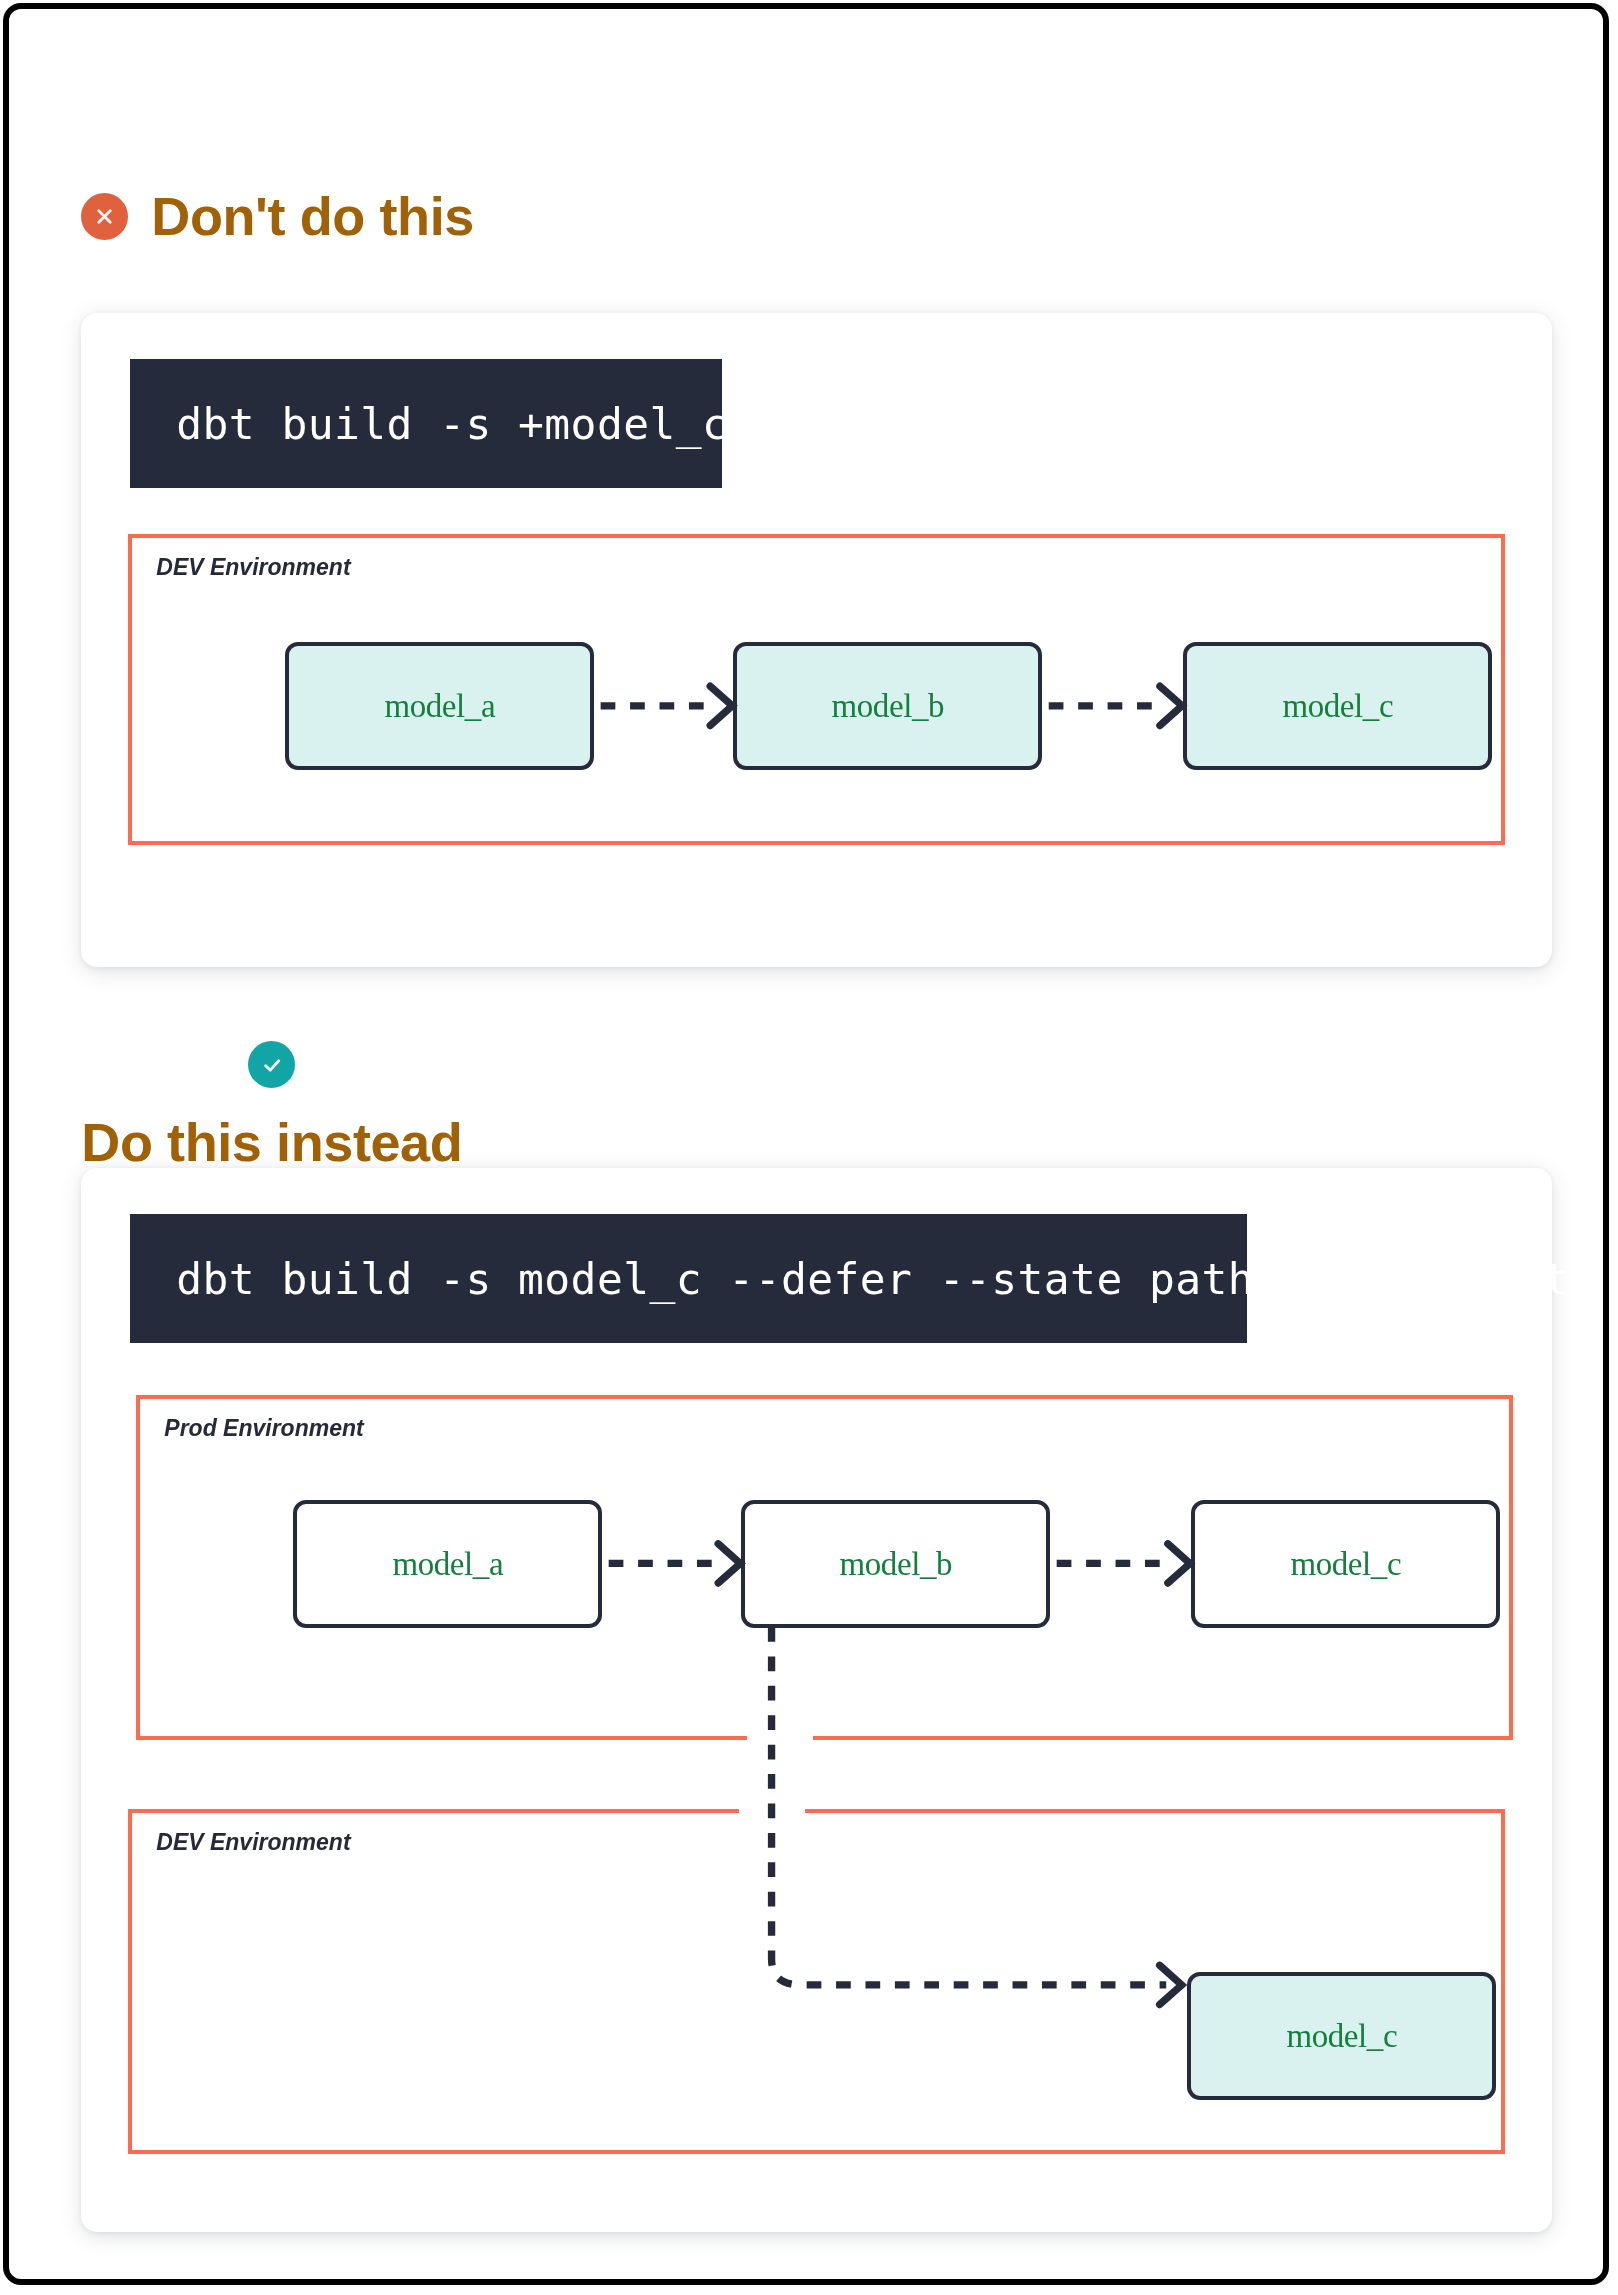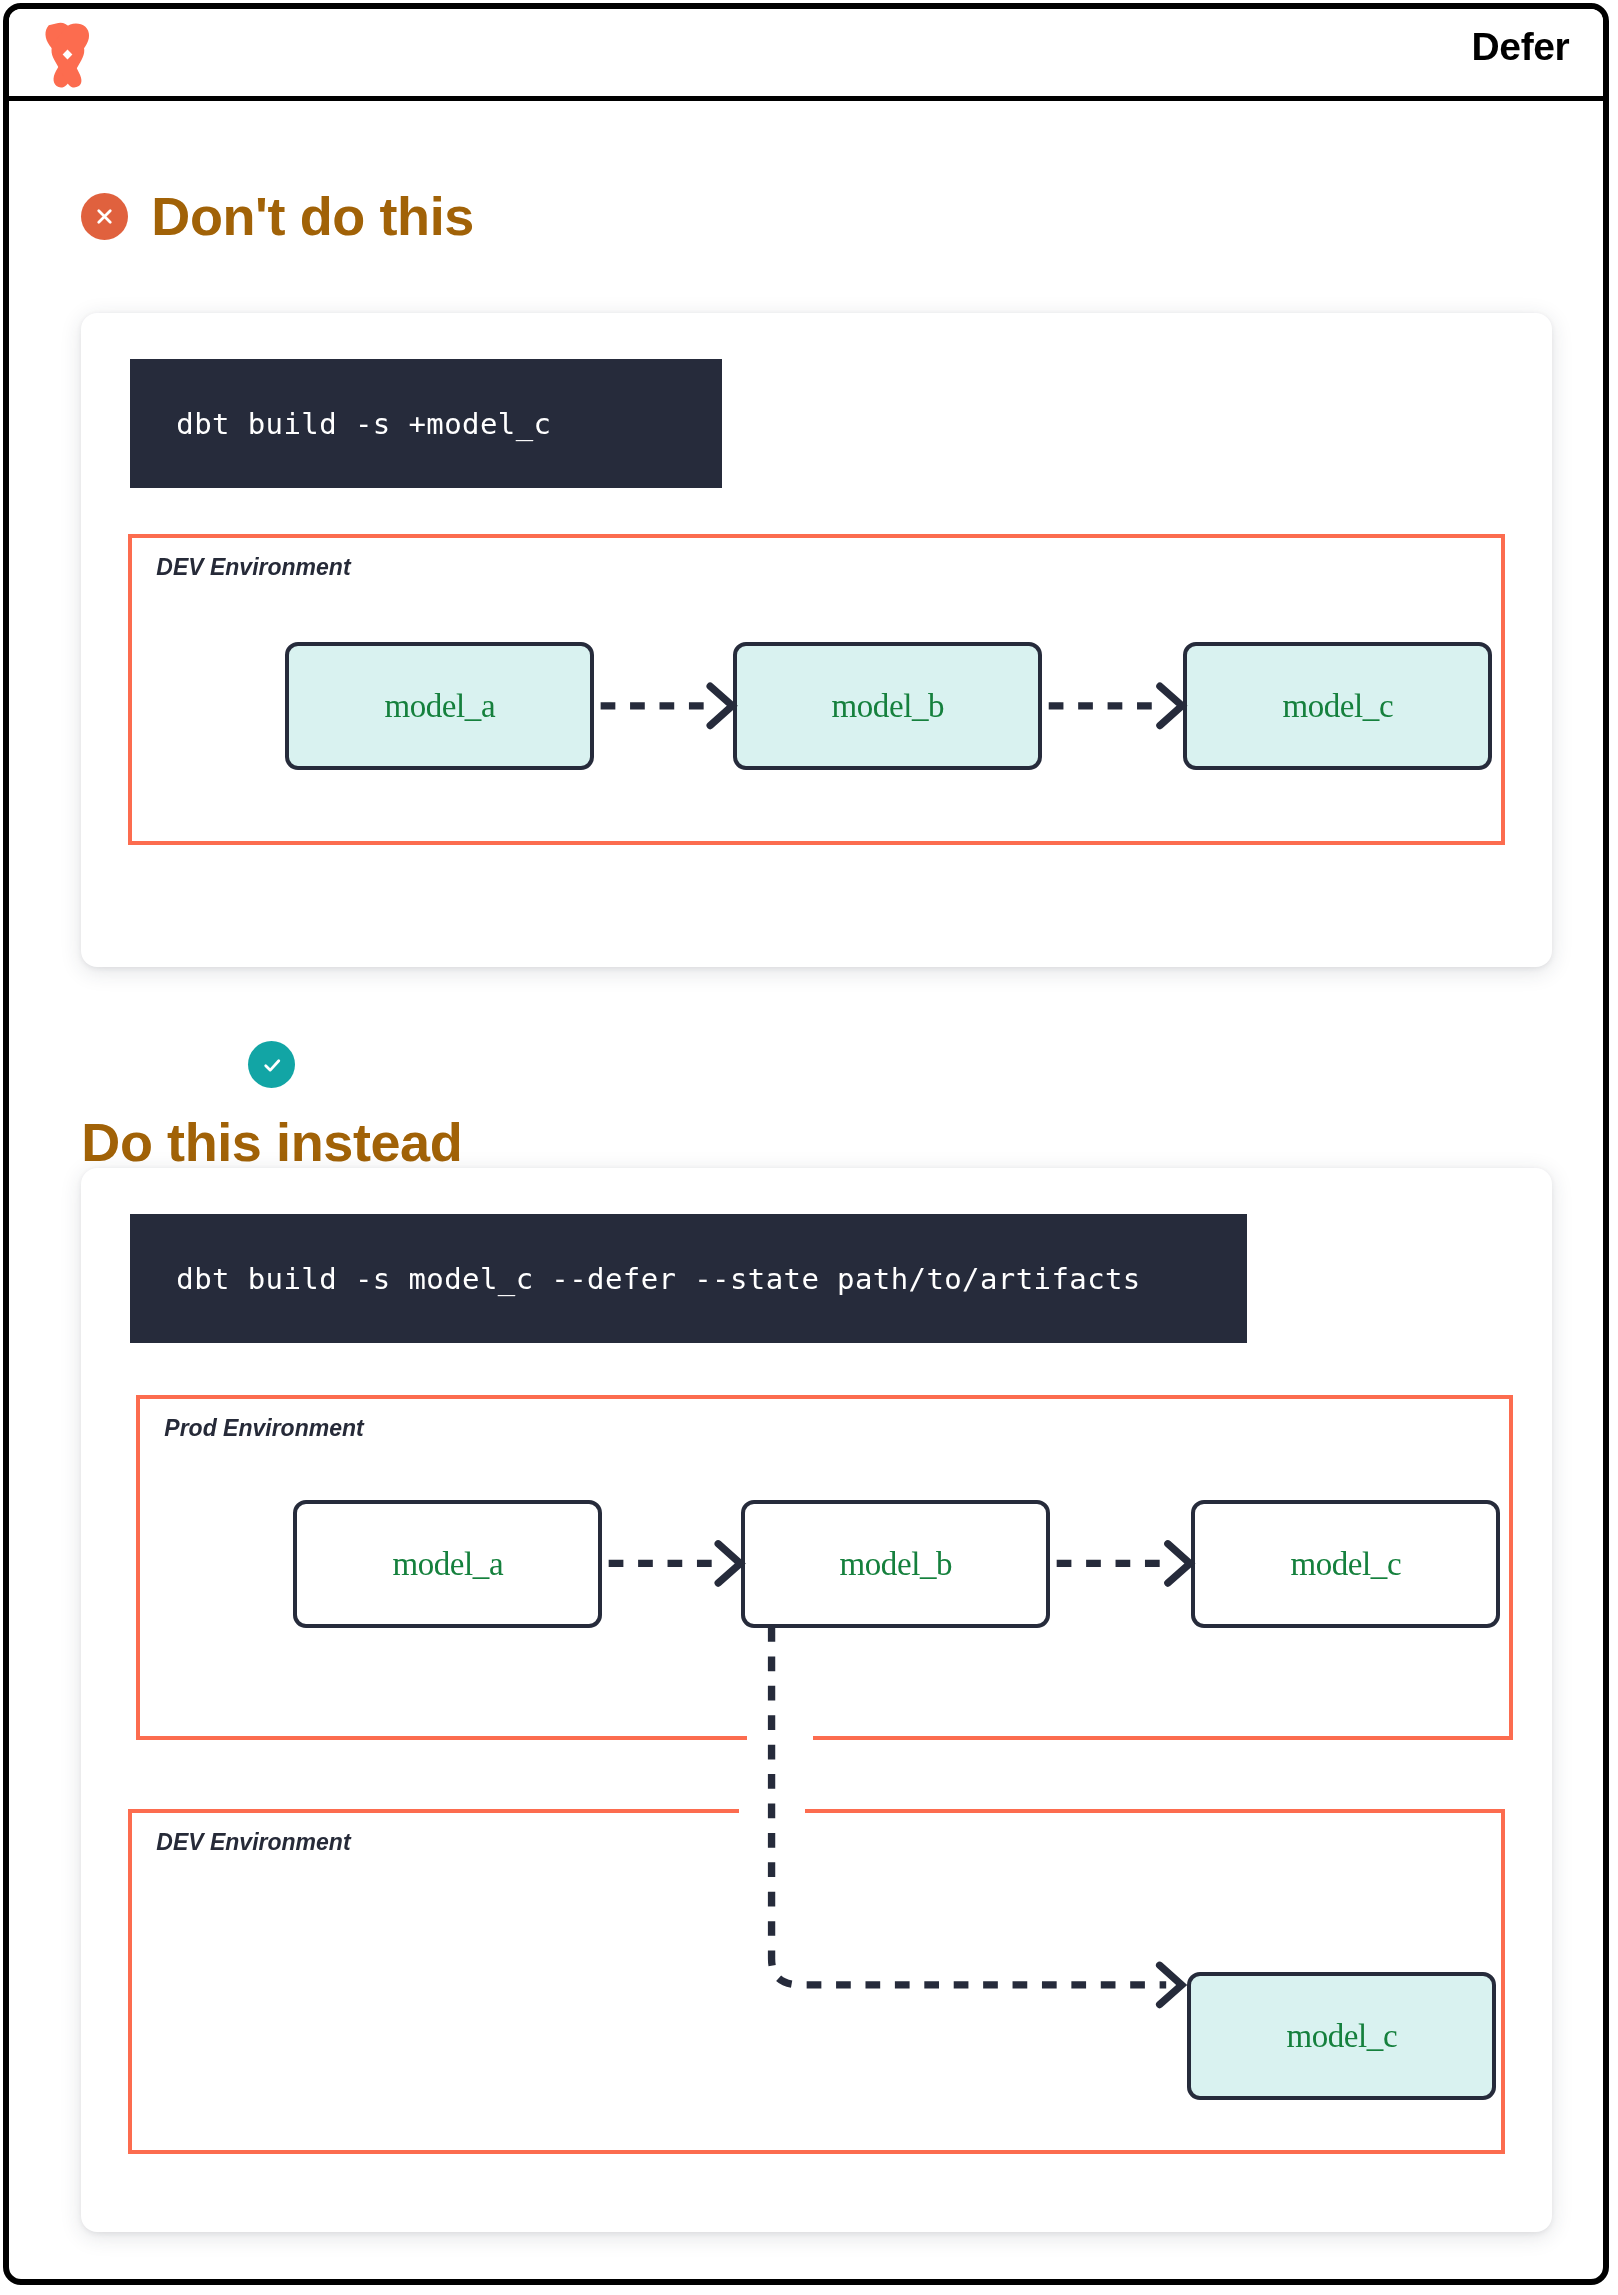--- a/index.html
+++ b/index.html
@@ -55,21 +55,21 @@
   .card{
     position:absolute;background:#ffffff;border-radius:16.3px;
     box-shadow:0 4.9px 21px rgba(40,45,60,.13), 0 1.6px 4.9px rgba(40,45,60,.07);
   }
   
   .code{
     position:absolute;background:#262b3b;
     display:flex;align-items:center;
     color:#ffffff;
     font-family:"DejaVu Sans Mono","Liberation Mono",monospace;
-    font-size:29px;letter-spacing:0.4px;
+    font-size:43px;letter-spacing:0.4px;
     padding-left:46px;
     box-sizing:border-box;
     white-space:nowrap;
   }
   
   .env{
     position:absolute;
     box-sizing:border-box;
     background:transparent;
   }
@@ -94,30 +94,20 @@
   .node.teal{background:#d9f2f0;}
   .node.white{background:#ffffff;}
   
   .arrows{position:absolute;left:0;top:0;overflow:visible;pointer-events:none;}
 </style>
 </head>
 <body>
 
 <div class="frame">
 
-  <div class="header">
-    <div class="logo">
-      <svg width="57" height="69" viewBox="0 0 70 84">
-        <path d="M12 6 C6 13 7 22 13 31 L28 50 L21 62 C16 71 17 79 24 82 C30 84 35 80 39 72 L52 49 C57 40 57 32 51 25 L38 9 C33 3 27 2 21 4 Z" fill="#fc6c4f"></path>
-        <path d="M57 8 C63 14 63 23 57 32 L43 52 L49 64 C54 73 53 80 46 82 C40 84 36 80 32 72 L19 49 C14 40 14 32 20 25 L33 9 C38 3 50 2 57 8 Z" fill="#fc6c4f"></path>
-        <path d="M35 36 L41 42 L35 48 L29 42 Z" fill="#ffffff"></path>
-      </svg>
-    </div>
-    <div class="title">Defer</div>
-  </div>
 
   <div class="sec-head" style="left:72px;top:176px;">
     <div class="badge bad">
       <svg width="23" height="23" viewBox="0 0 28 28">
         <path d="M7 7 L21 21 M21 7 L7 21" stroke="#ffffff" stroke-width="3.4" stroke-linecap="round"></path>
       </svg>
     </div>
     <div class="sec-title">Don't do this</div>
   </div>
 

